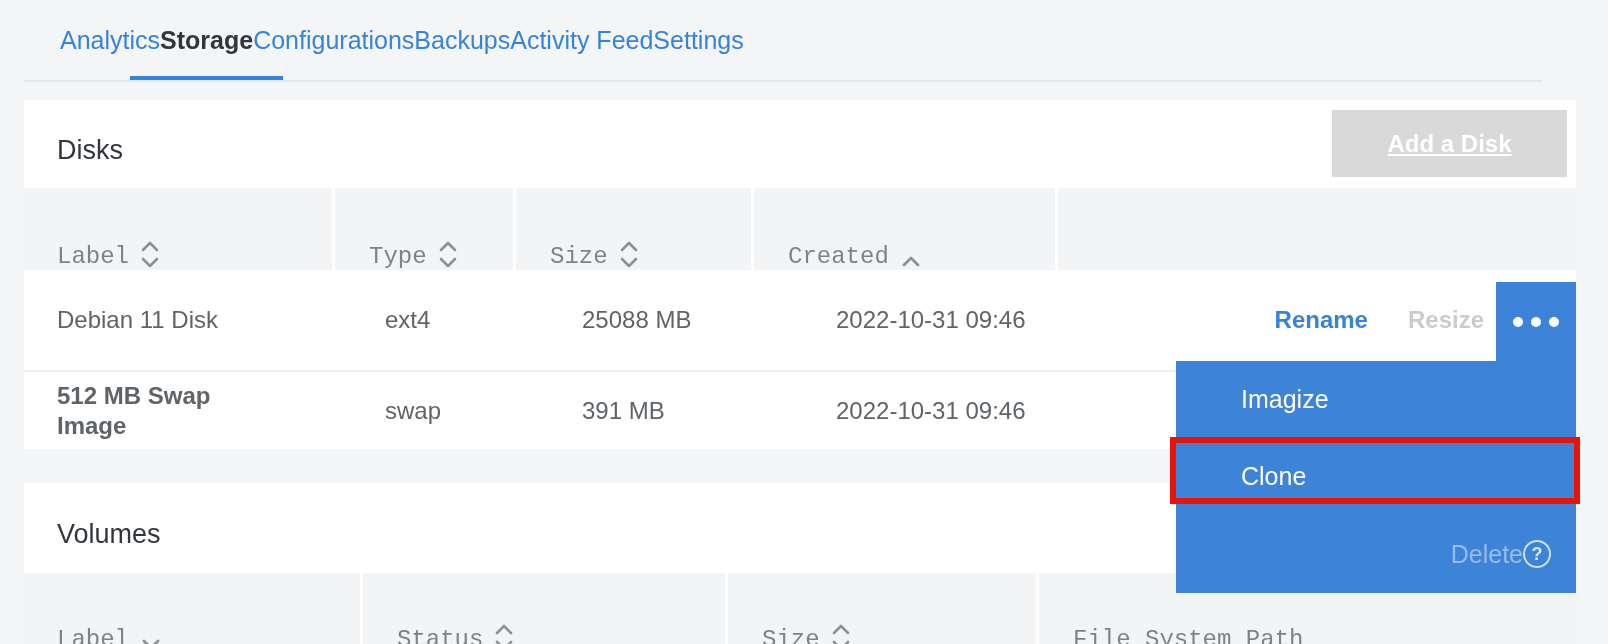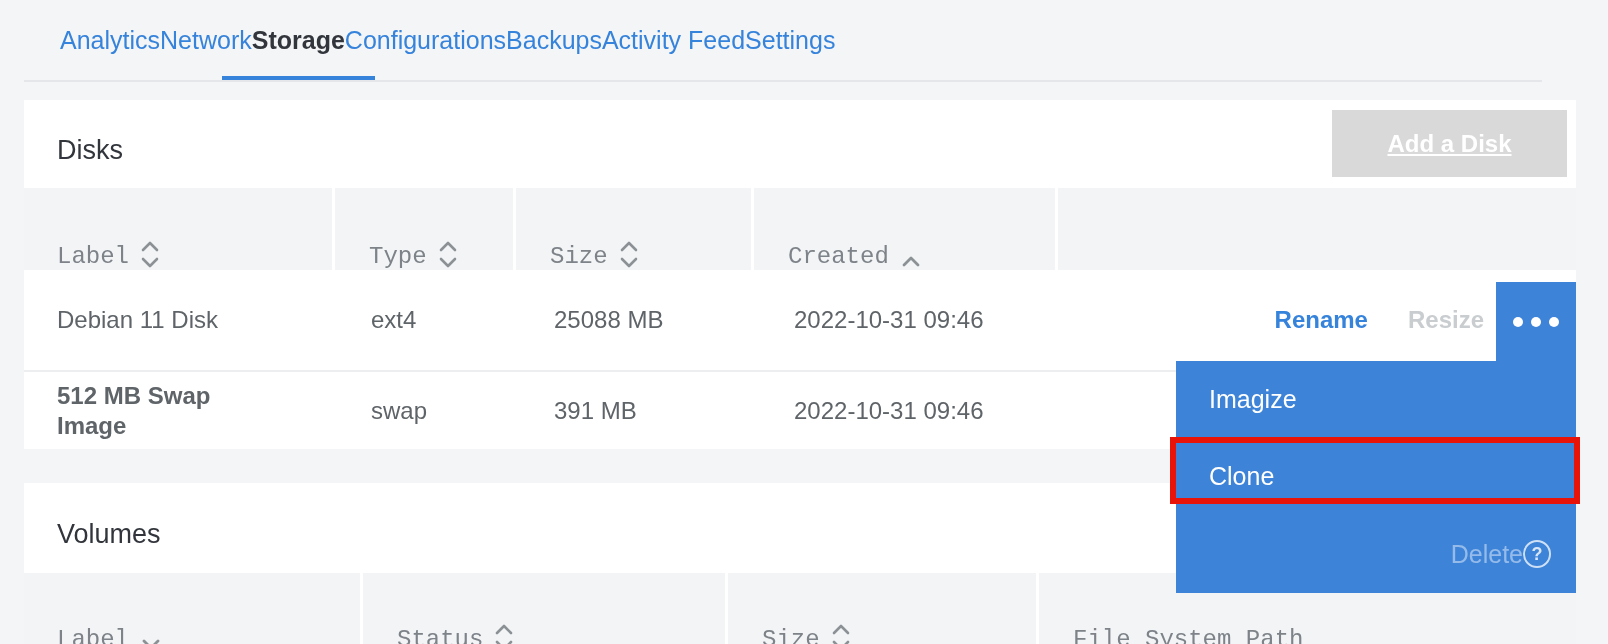--- a/index.html
+++ b/index.html
@@ -41,21 +41,21 @@
   .disks-thead{ position:absolute; left:0; right:0; top:88px; height:82px; }
   .vol-thead{ position:absolute; left:0; right:0; top:90px; height:80px; }
   .th{
     background:#f3f4f6; display:flex; align-items:flex-end;
     padding-left:34px; font-size:24px; color:#7d8389; gap:10px; cursor:pointer;font-family:Liberation Mono, monospace;
   }
   .th:first-child{ padding-left:33px; }
   .th.noicon{ cursor:default; }
   .c1{ width:308px; } .c2{ width:178px; } .c3{ width:235px; } .c4{ width:301px; } .c5{ flex:1; }
   .v1{ width:336px; } .v2{ width:362px; } .v3{ width:308px; } .v4{ flex:1; }
-  .trow{ position:absolute; left:0; right:0; display:flex; gap:5px; align-items:center; background:#ffffff; }
+  .trow{ position:absolute; left:0; right:0; display:flex; gap:19px; align-items:center; background:#ffffff; }
   .row1{ top:170px; height:100px; }
   .row2{ top:270px; height:79px; border-top:2px solid #eceef0; }
   .td{ font-size:24px; color:#5f6469; padding-left:34px; }
   .td:first-child{ padding-left:33px; }
   .td.wrap span{ display:inline-block; width:175px; line-height:30px;font-weight:bold; }
   .td-actions{
     display:flex; align-items:center; justify-content:flex-end;
     gap:40px; padding-right:92px; height:100%;font-weight:bold;
   }
   .link{ font-size:24px; color:#3683dc; cursor:pointer; }
@@ -66,21 +66,21 @@
   .sort.low{ margin-top:16px; }
   
   .btn-more{
     position:absolute; left:1496px; top:282px; width:80px; height:79px;
     background:#3d83d8; border:none; cursor:pointer;
     display:flex; align-items:center; justify-content:center; gap:8px;
   }
   .btn-more i{ width:10px; height:10px; border-radius:50%; background:#ffffff; }
   .menu{
     position:absolute; left:1176px; top:361px; width:400px; height:232px;
-    background:#3d83d8; display:flex; flex-direction:column; z-index:5;
+    background:#3d83d8; display:flex; flex-direction:column; z-index:5;padding-left:32px;
   }
   .menu-item{
     flex:1; display:flex; align-items:center; padding:0 25px 0 33px;
     font-size:25px; color:#ffffff; cursor:pointer;
   }
   .menu-item.disabled{ color:rgba(255,255,255,0.45); justify-content:flex-end; cursor:default;margin-left:11px; }
   .help-circle{
     width:28px; height:28px; border-radius:50%;
     border:2px solid rgba(255,255,255,0.75); color:rgba(255,255,255,0.8);
     display:flex; align-items:center; justify-content:center;
@@ -92,21 +92,20 @@
   }
 </style>
 </head>
 <body>
 
 <div class="screen">
 
   <nav class="tabbar">
     <div class="tabs">
       <span class="tab">Analytics</span>
-      <span class="tab">Network</span>
       <span class="tab active">Storage</span>
       <span class="tab">Configurations</span>
       <span class="tab">Backups</span>
       <span class="tab">Activity Feed</span>
       <span class="tab">Settings</span>
     </div>
     <div class="rule"></div>
   </nav>
 
   <section class="panel panel-disks">

